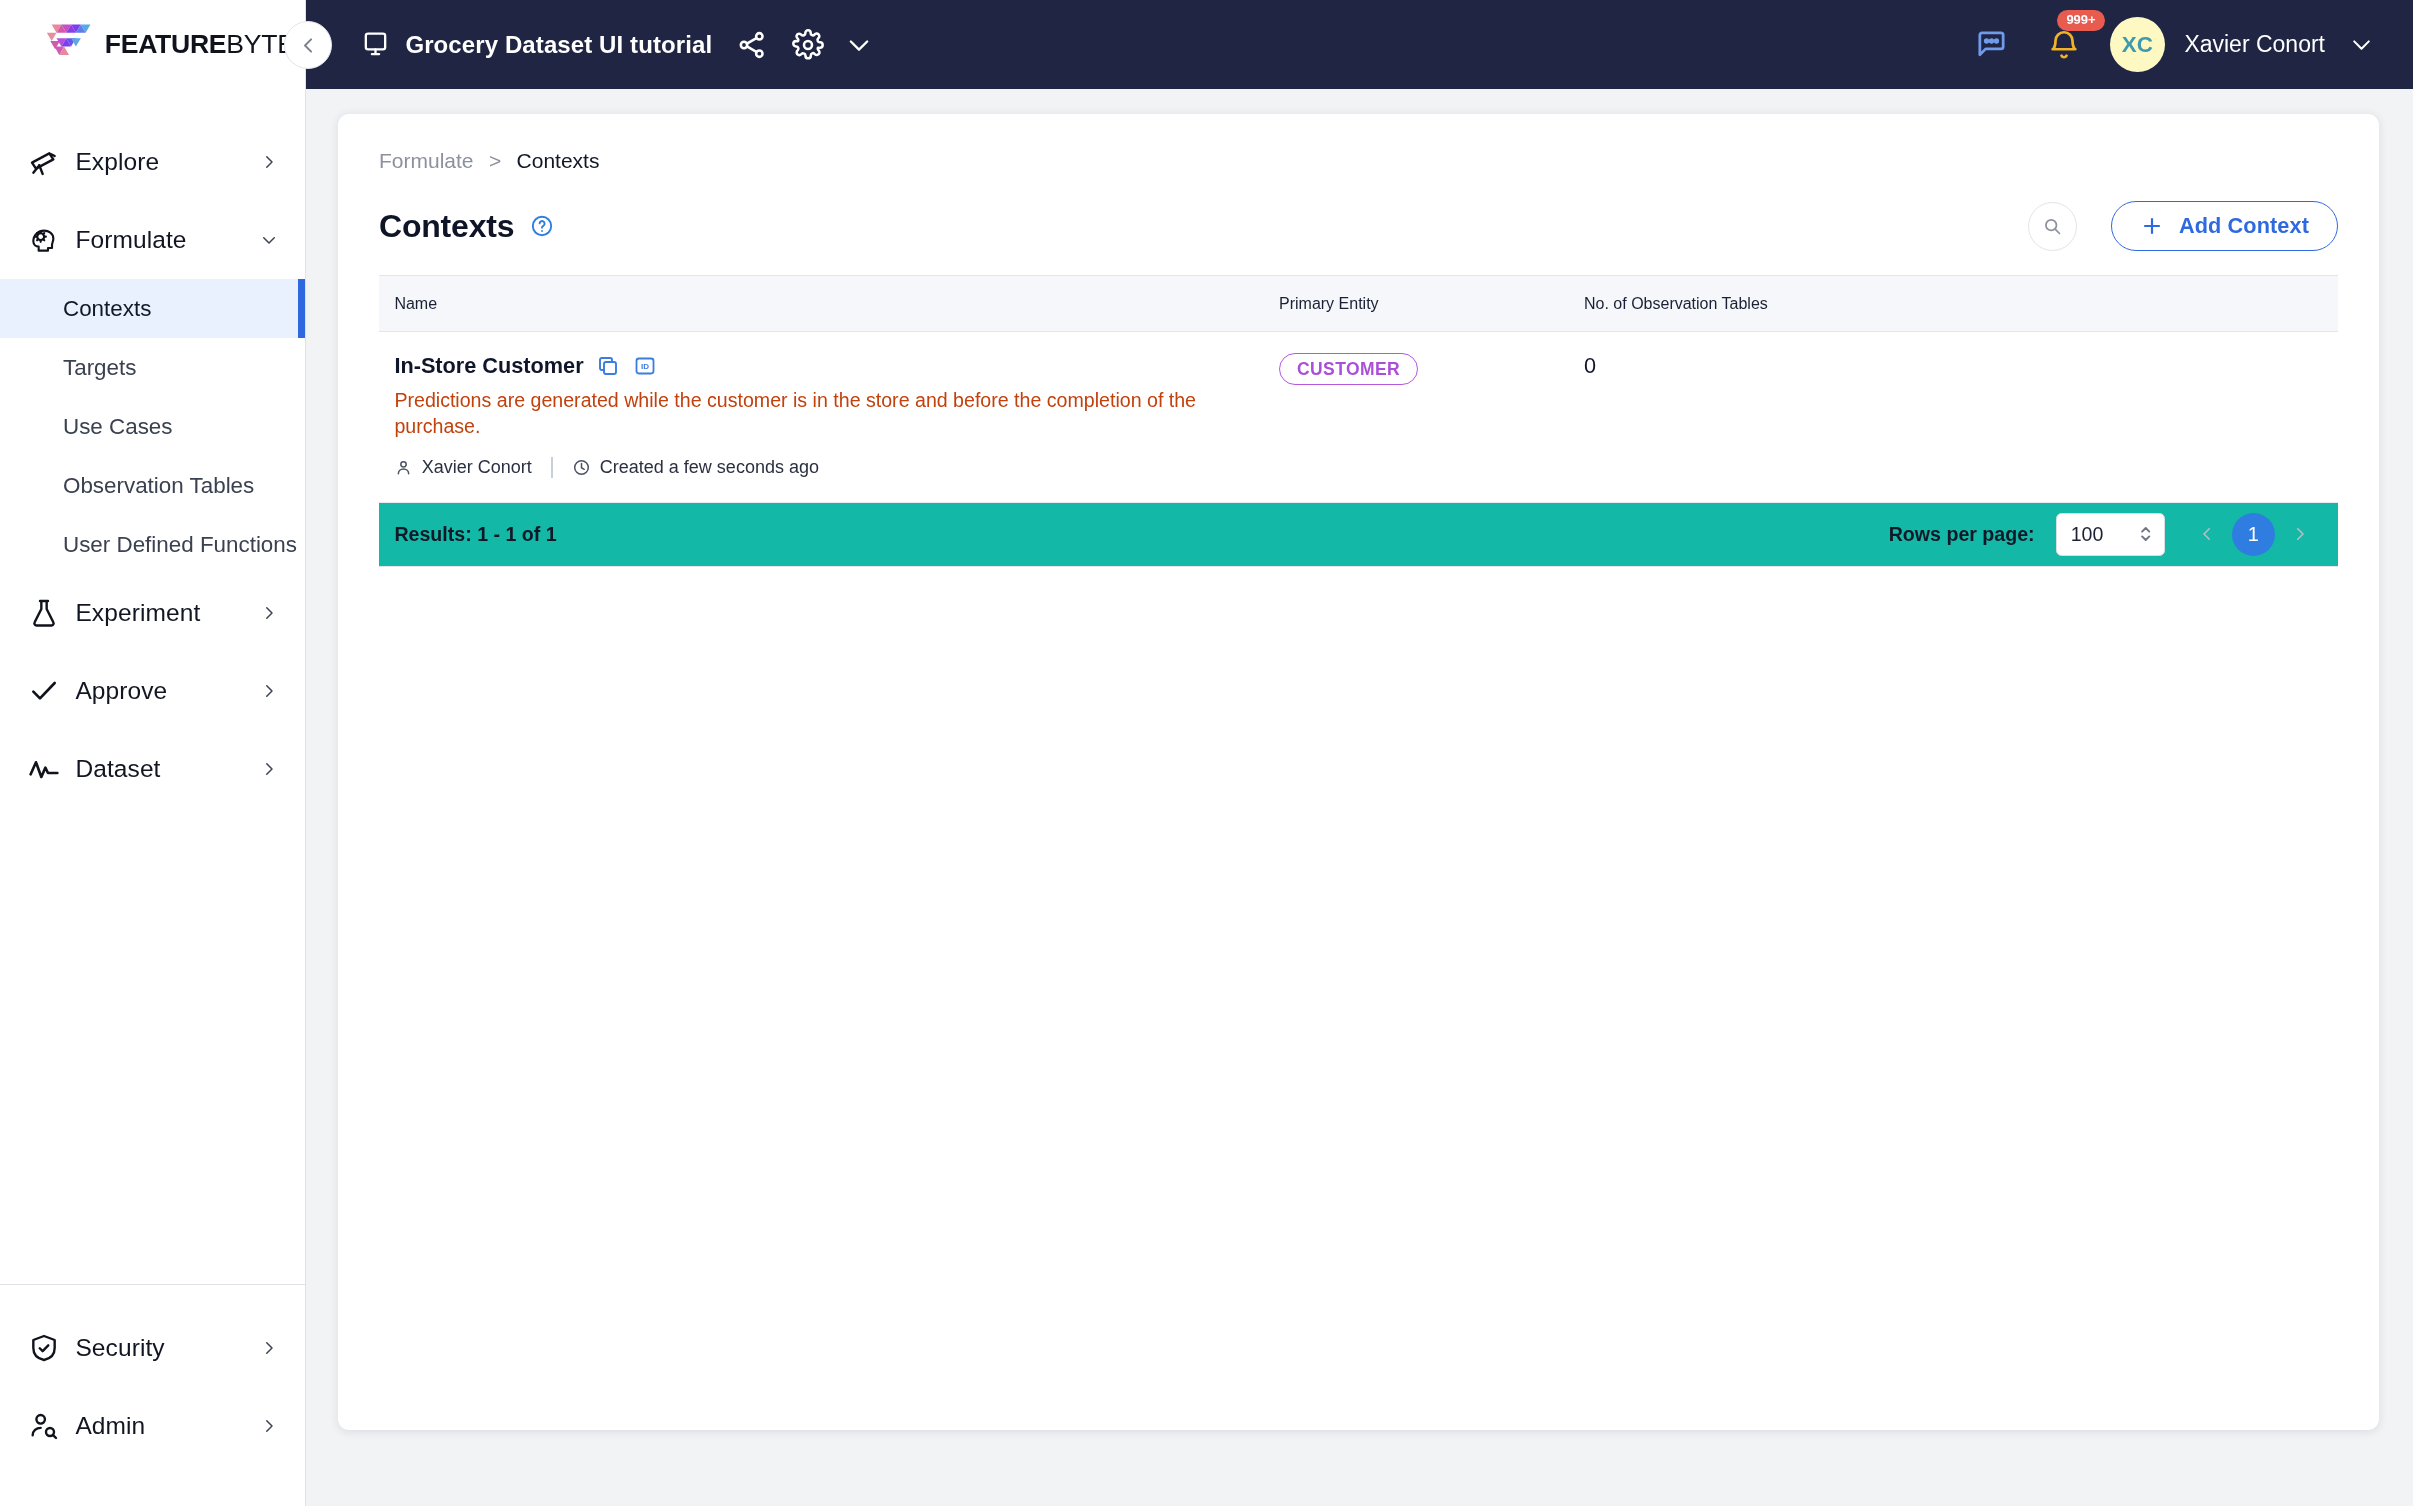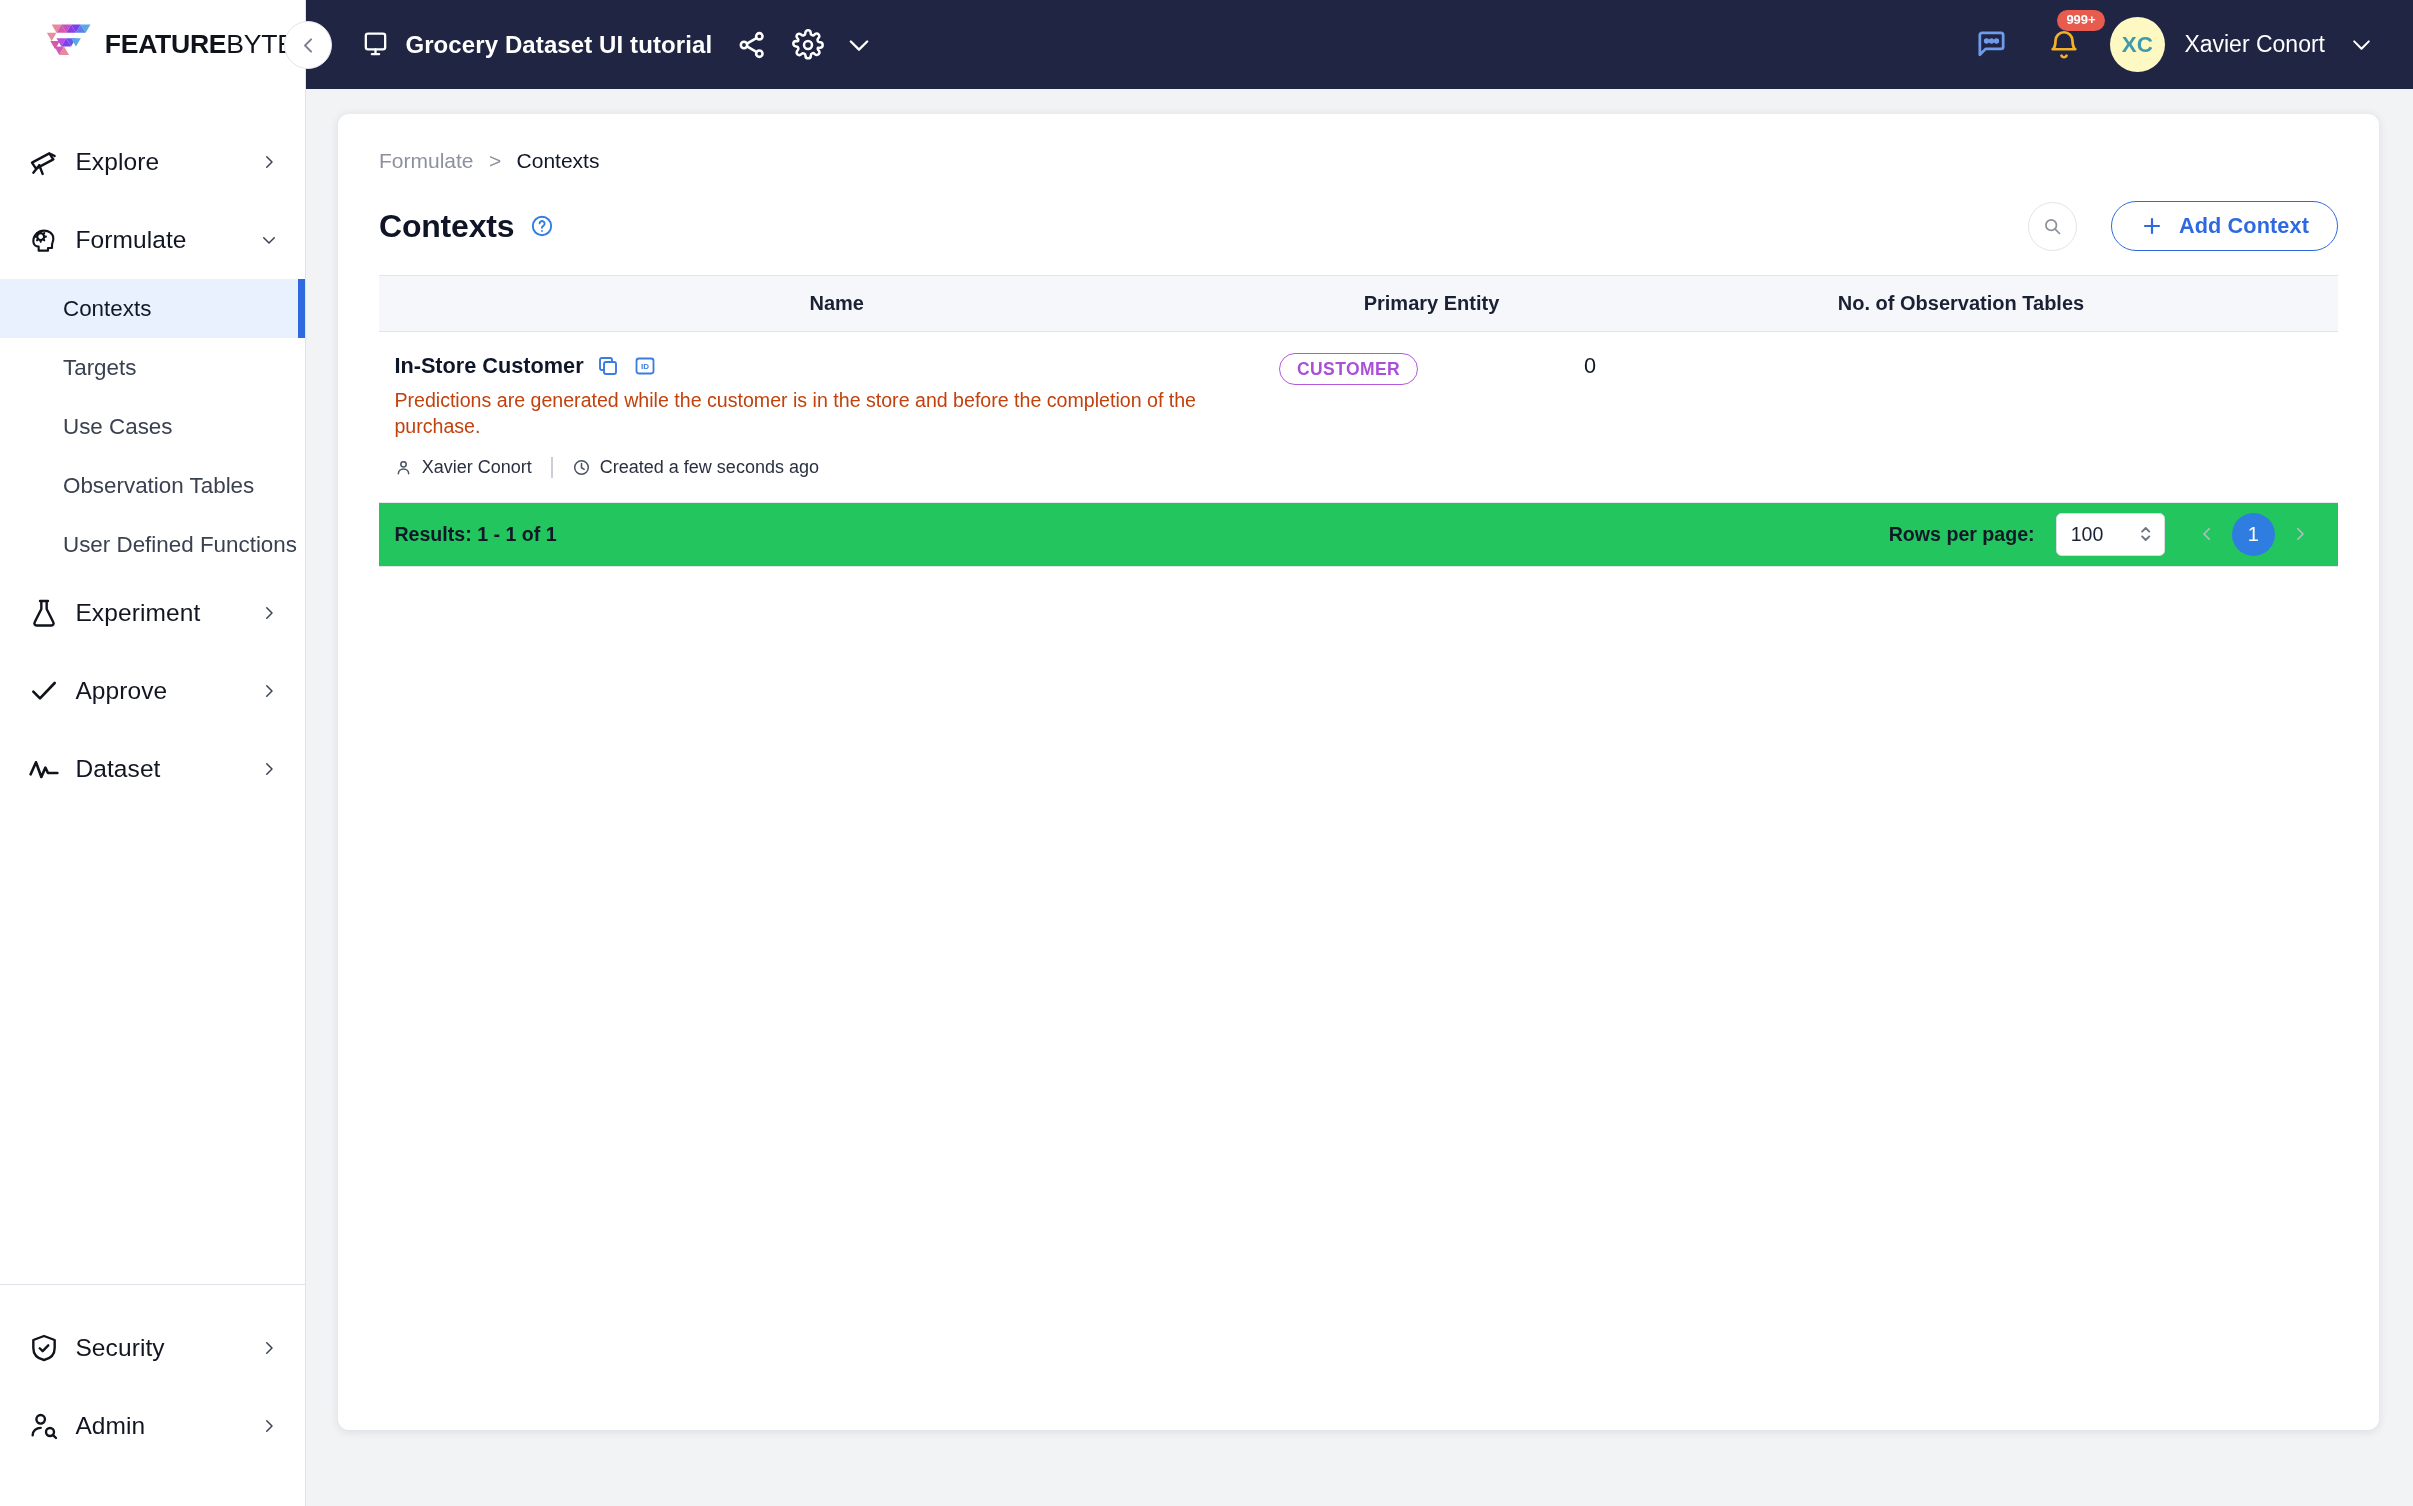--- a/index.html
+++ b/index.html
@@ -146,21 +146,21 @@
   .add-btn .plus { width: 24px; height: 24px; margin-right: 15.4px; }
   .add-btn .lab { font-size: 21.7px; font-weight: 700; letter-spacing: 0.1px; text-align: right; }
 
   
   .table { width: 100%; }
   .thead {
     display: flex; background: #f5f7fa;
     border-top: 1.4px solid #e2e5ea; border-bottom: 1.4px solid #e2e5ea;
     height: 57px; align-items: center;
   }
-  .thead .th { font-size: 20px; font-weight: 700; color: #1b2134; text-align: center; }
+  .thead .th { font-size: 16px; font-weight: 400; color: #1b2134; }
   .col-name { flex: 0 0 900px; padding-left: 15.4px; }
   .col-entity { flex: 0 0 305px; }
   .col-obs { flex: 1 1 auto; }
 
   .trow { display: flex; padding: 21px 0 24px 0; border-bottom: 1.4px solid #e7eaee; }
   .row-name-line { display: flex; align-items: center; }
   .row-title { font-size: 21.7px; font-weight: 700; color: #10162a; }
   .row-ico { width: 24px; height: 24px; color: #3b7ce0; margin-left: 12.6px; cursor: pointer; }
   .row-desc { font-size: 19.6px; color: #c2410c; margin-top: 8px; line-height: 1.35; }
   .row-meta { display: flex; align-items: center; margin-top: 17px; }
@@ -172,21 +172,21 @@
     display: inline-flex; align-items: center; justify-content: center;
     border: 1.4px solid #b558e0; color: #ab4fd8; background: #ffffff;
     border-radius: 21px; height: 32px; padding: 0 17px;
     font-size: 17.5px; font-weight: 700; letter-spacing: 0.4px;
   }
   .cell-val { font-size: 21.7px; color: #10162a; }
 
   
   .tfoot {
     display: flex; align-items: center; height: 64px;
-    background: #22c55e; border-bottom: 1.4px solid #e2e5ea;
+    background: #14b8a6; border-bottom: 1.4px solid #e2e5ea;
     padding: 0 17px 0 15.4px;
   }
   .results-txt { font-size: 19.6px; font-weight: 700; color: #111827; }
   .foot-right { margin-left: auto; display: flex; align-items: center; }
   .rpp-label { font-size: 19.6px; font-weight: 700; color: #111827; margin-right: 21px; }
   .rpp-select {
     width: 109px; height: 43px; border: 1.4px solid #d9dde4; border-radius: 5.6px;
     background: #ffffff; display: flex; align-items: center;
     padding: 0 9.8px 0 14px; cursor: pointer;
   }

